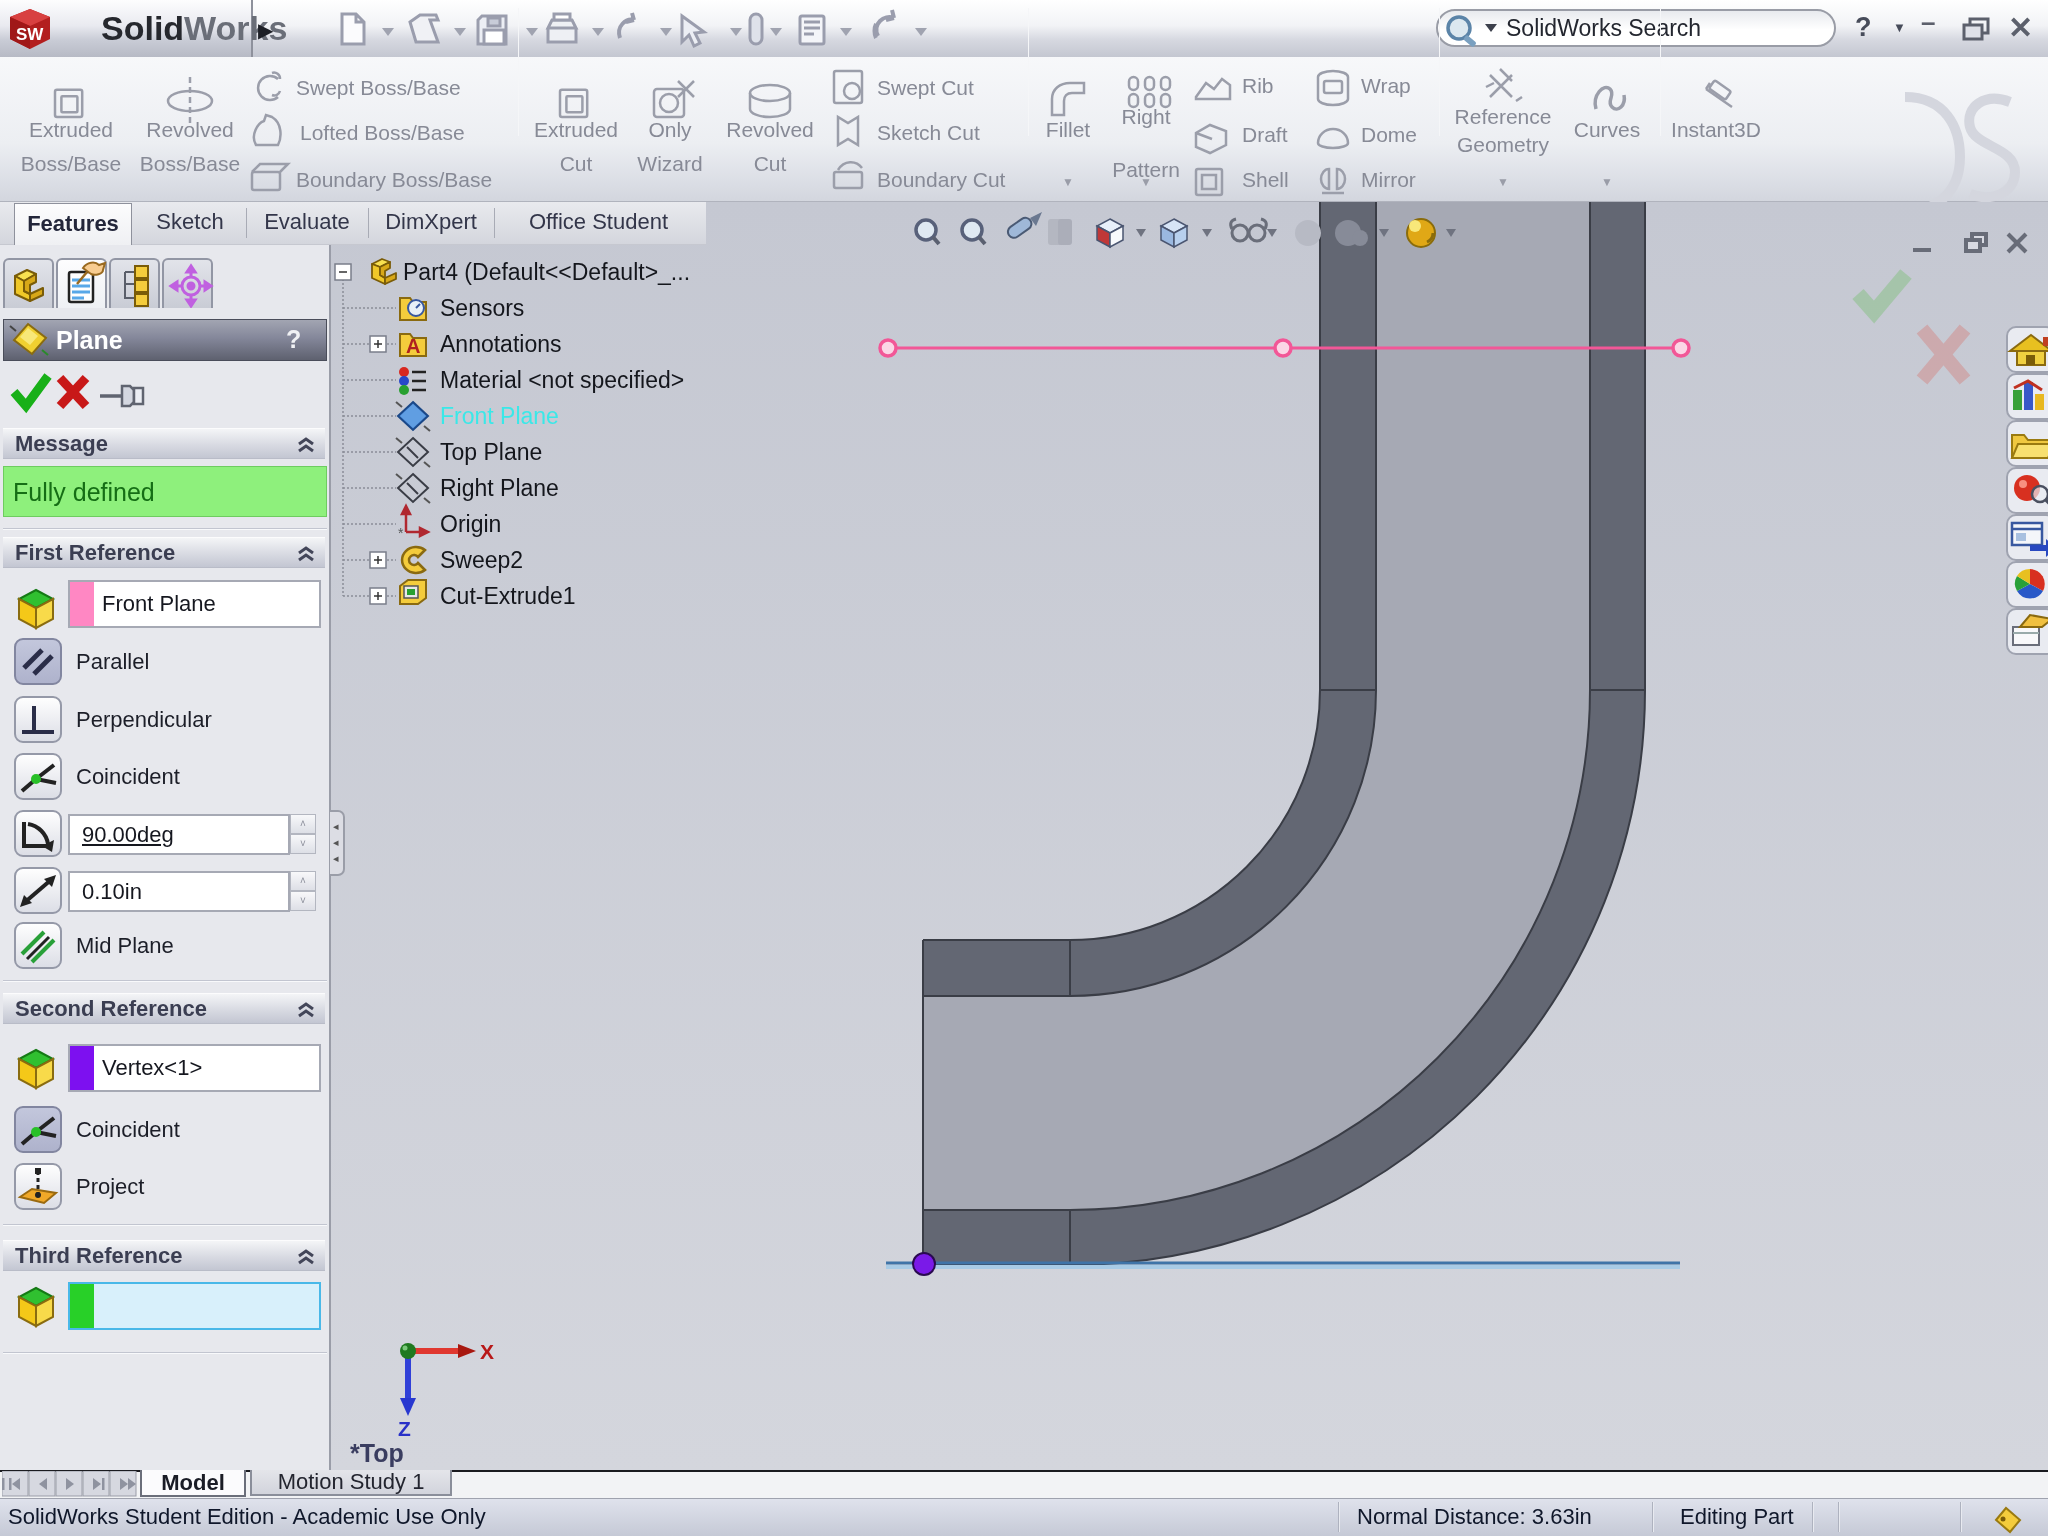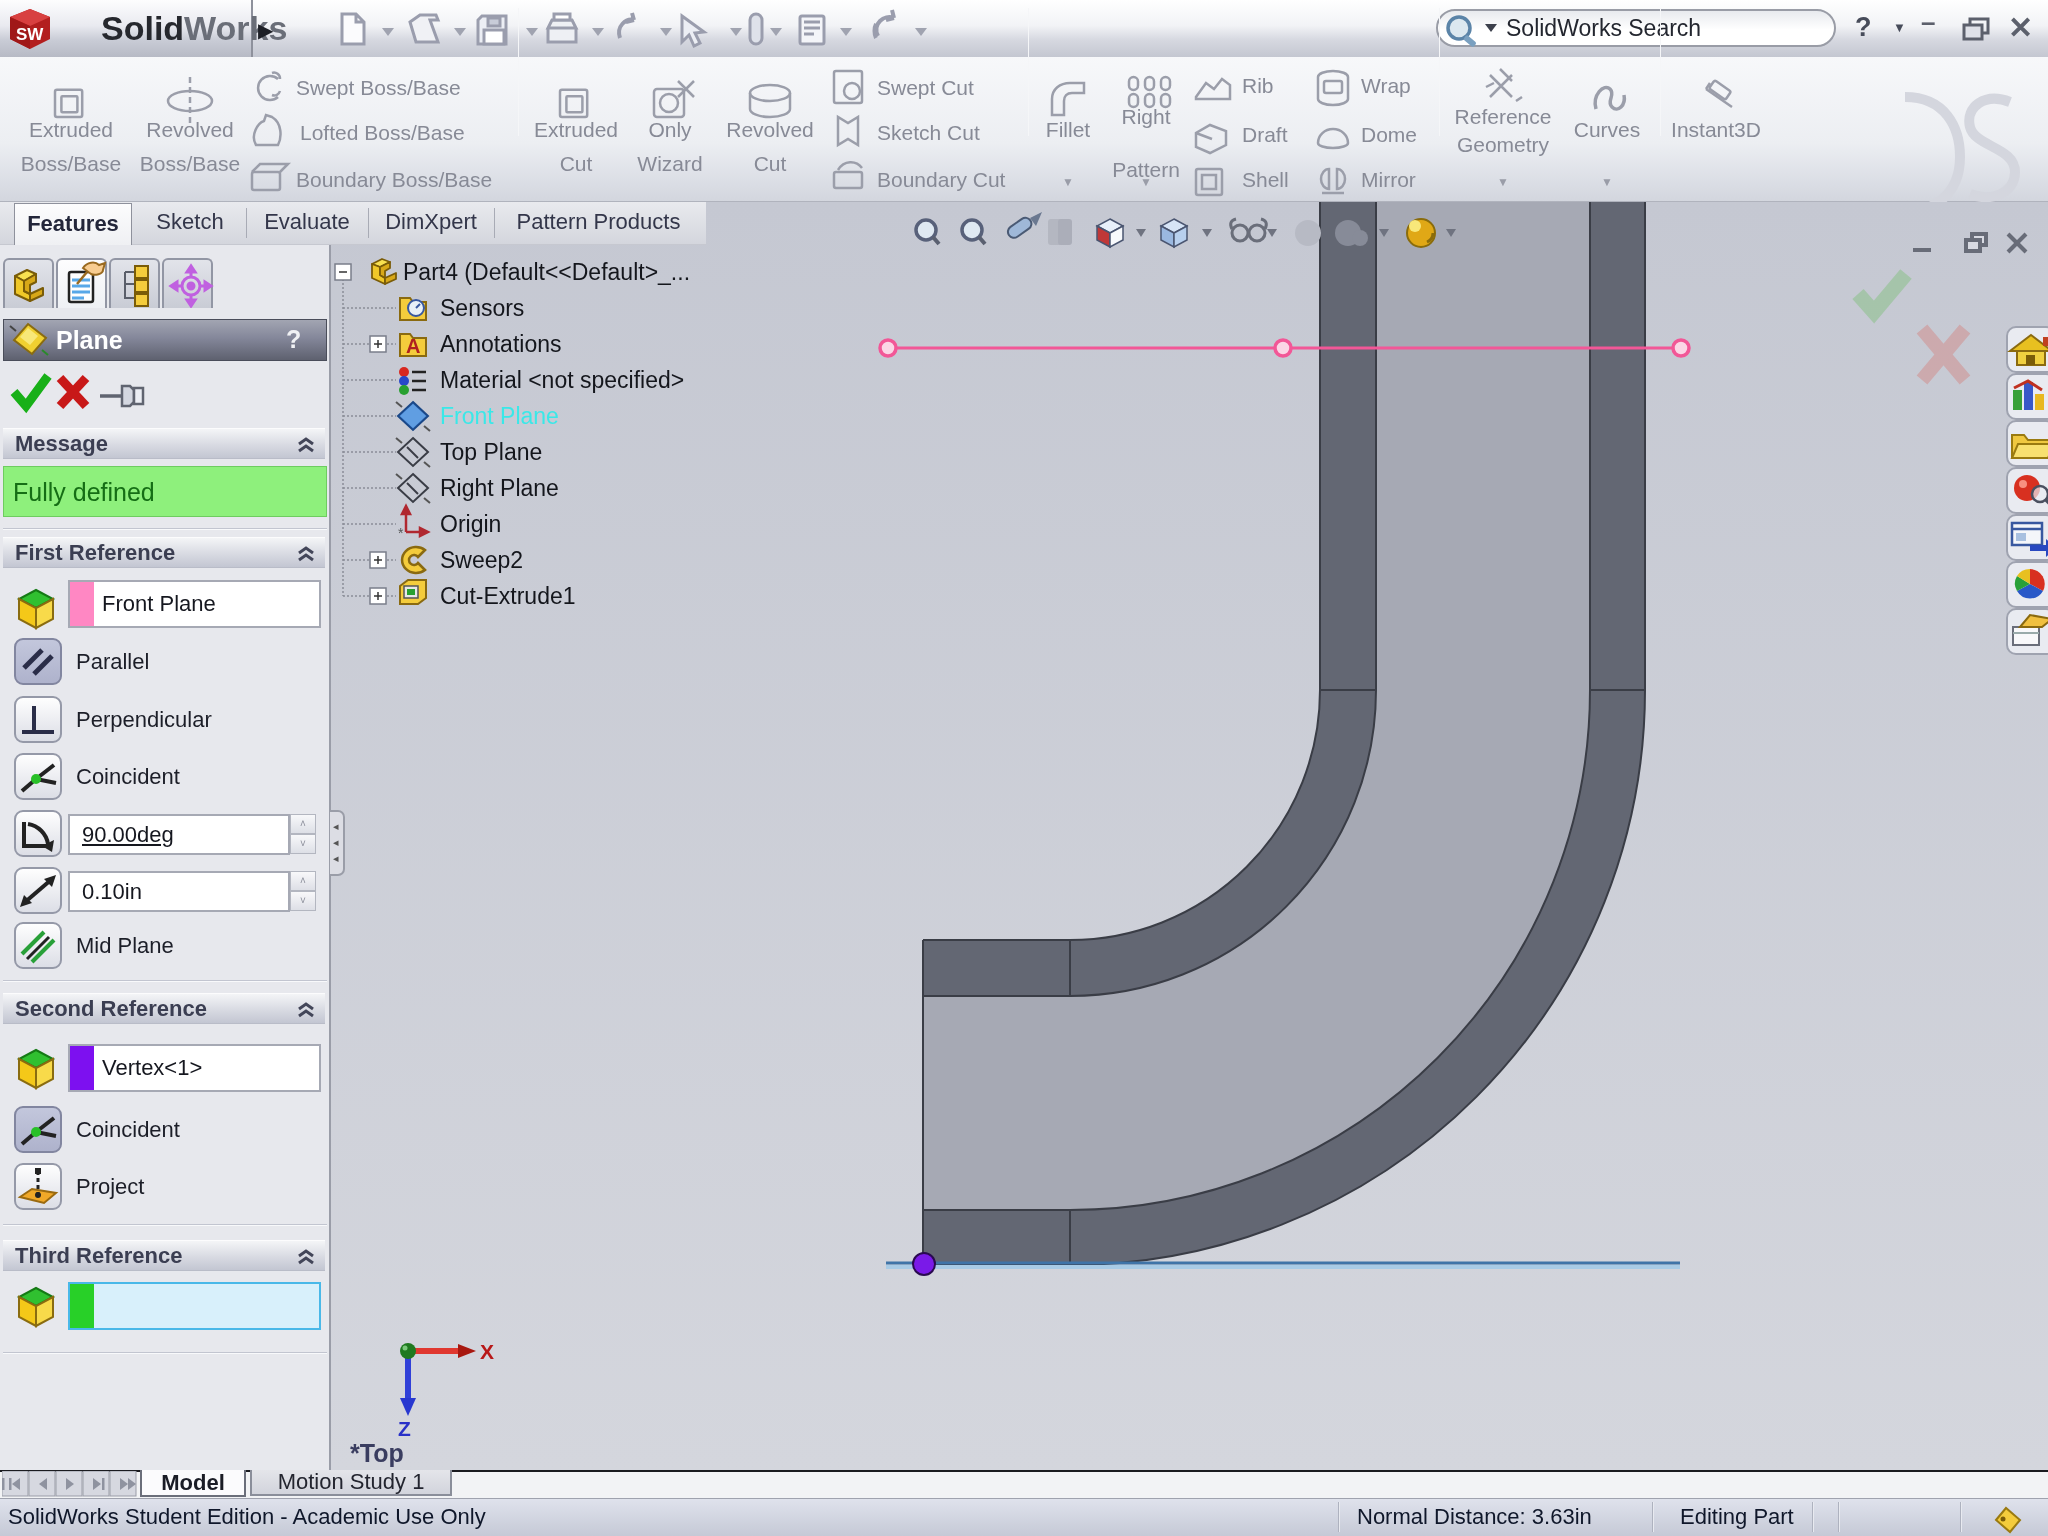--- a/index.html
+++ b/index.html
@@ -422,21 +422,21 @@
 <text x="110" y="222" fill="#3ae8e8">Front Plane</text>
 </g>
 </g>
 </svg>
 
 <div class="abs" id="tabstrip"></div>
 <div class="tab abs" id="tabactive">Features</div>
 <div class="tab abs" style="left:136px;width:108px;">Sketch</div>
 <div class="tab abs" style="left:248px;width:118px;">Evaluate</div>
 <div class="tab abs" style="left:370px;width:122px;">DimXpert</div>
-<div class="tab abs" style="left:496px;width:205px;">Pattern Products</div>
+<div class="tab abs" style="left:496px;width:205px;">Office Student</div>
 <div class="tsep abs" style="left:246px"></div>
 <div class="tsep abs" style="left:368px"></div>
 <div class="tsep abs" style="left:494px"></div>
 
 <div class="abs" id="panel"></div>
 <div class="abs" id="panelitems">
 <div class="abs" style="left:3px;top:258px;width:51px;height:50px;background:linear-gradient(#e2e4ea,#c9ccd5);border:2px solid #9296a4;border-bottom:none;border-radius:6px 6px 0 0;"></div>
 <div class="abs" style="left:56px;top:258px;width:51px;height:50px;background:linear-gradient(#fdfdfe,#eef0f4);border:2px solid #9296a4;border-bottom:none;border-radius:6px 6px 0 0;"></div>
 <div class="abs" style="left:109px;top:258px;width:51px;height:50px;background:linear-gradient(#e2e4ea,#c9ccd5);border:2px solid #9296a4;border-bottom:none;border-radius:6px 6px 0 0;"></div>
 <div class="abs" style="left:162px;top:258px;width:51px;height:50px;background:linear-gradient(#e2e4ea,#c9ccd5);border:2px solid #9296a4;border-bottom:none;border-radius:6px 6px 0 0;"></div>

